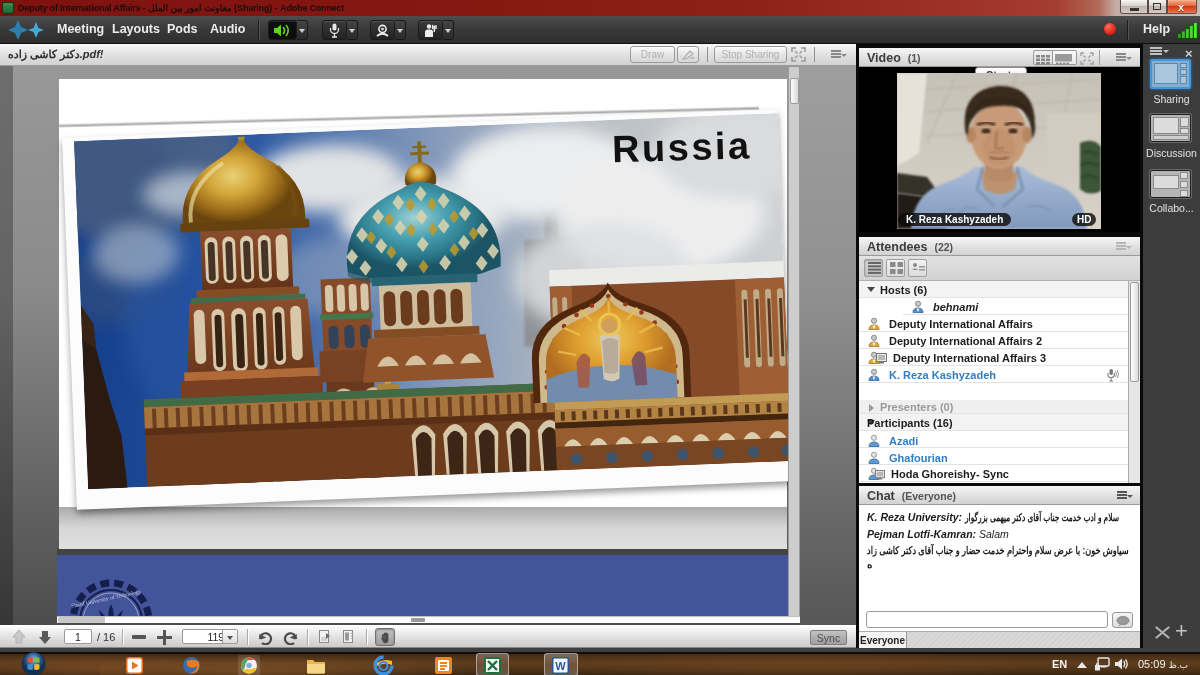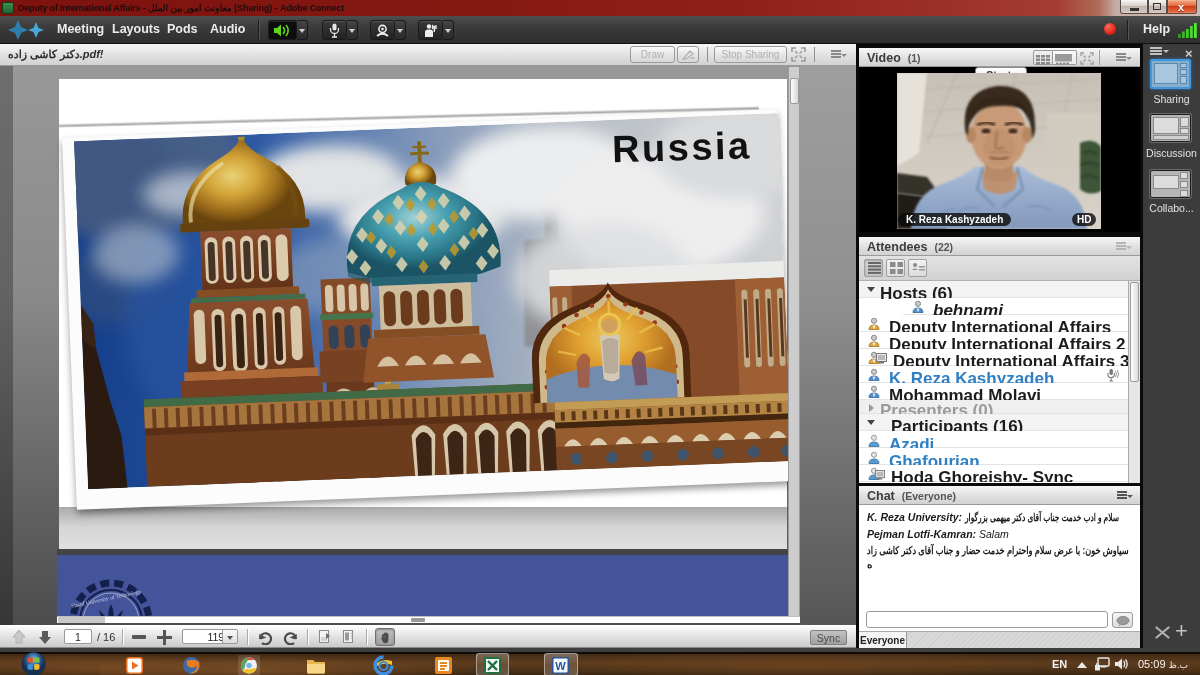--- a/index.html
+++ b/index.html
@@ -45,21 +45,21 @@
 .podsub{font-size:10.5px;font-weight:bold;color:#555;}
 .menuicon{position:absolute;width:16px;height:10px;}
 .menuicon i{position:absolute;left:0;width:10px;height:1.6px;background:#8a8a8a;}
 .menuicon u{position:absolute;right:0;top:4px;width:0;height:0;border-left:3px solid transparent;border-right:3px solid transparent;border-top:3.5px solid #8a8a8a;}
 #videopod{left:859px;top:48px;width:281px;height:184px;background:#000;}
 #attpod{left:859px;top:237px;width:281px;height:246px;background:#fff;}
 #chatpod{left:859px;top:486px;width:281px;height:164px;background:#fff;}
 
 #atoolbar{left:0;top:19px;width:281px;height:25px;background:linear-gradient(#e2e2e2,#d2d2d2);border-bottom:1px solid #b0b0b0;position:absolute;}
 .abtn{position:absolute;top:3px;width:19px;height:18px;border:1px solid #9f9f9f;border-radius:2px;background:linear-gradient(#f2f2f2,#dcdcdc);}
-.arow{position:absolute;left:0;width:269px;height:17px;border-bottom:1px solid #e4e4e4;background:#fff;font-size:17px;font-weight:bold;color:#1c1c1c;}
+.arow{position:absolute;left:0;width:269px;height:17px;border-bottom:1px solid #e4e4e4;background:#fff;font-size:11px;font-weight:bold;color:#1c1c1c;}
 .aicon{position:absolute;left:9px;top:2px;width:13px;height:13px;}
 .aname{position:absolute;left:30px;top:3px;white-space:nowrap;}
 .ablue{color:#2f7fc4;}
 .shead{background:#f3f3f3;}
 .tri{position:absolute;left:8px;top:6px;width:0;height:0;border-left:4px solid transparent;border-right:4px solid transparent;border-top:5px solid #444;}
 .trir{position:absolute;left:10px;top:4px;width:0;height:0;border-top:4px solid transparent;border-bottom:4px solid transparent;border-left:5px solid #999;}
 #ascroll{position:absolute;right:0;top:44px;width:12px;height:202px;background:#e6e6e6;border-left:1px solid #aaa;}
 #athumb{position:absolute;left:1px;top:1px;width:9px;height:100px;background:linear-gradient(90deg,#fefefe,#dcdcdc);border:1px solid #999;border-radius:2px;}
 
 .chmsg{position:absolute;left:8px;font-size:10.5px;font-weight:bold;color:#1a1a1a;white-space:nowrap;}
@@ -811,35 +811,27 @@
           <path d="M1 12.5 q0-4.5 5-4.5 q5 0 5 4.5 Z" fill="#4f8fd0" stroke="#2d639a" stroke-width=".8"></path>
           <path d="M4.5 8.5 h3 l-1.5 4 Z" fill="#e8e8e8"></path>
         </svg>
         <span class="aname ablue">K. Reza Kashyzadeh</span>
         <svg class="abs" style="left:246px;top:2px;" width="14" height="14" viewBox="0 0 14 14">
           <rect x="4.5" y="1" width="3.4" height="6" rx="1.7" fill="#777"></rect>
           <path d="M3 5 v1.5 a3.2 3.2 0 0 0 6.4 0 V5 M6.2 10.5 V13 M4.5 13 h3.4" stroke="#777" stroke-width="1.1" fill="none"></path>
           <path d="M10.5 3 q2 3 0 6 M12.3 2 q2.6 4 0 8" stroke="#999" stroke-width="1" fill="none"></path>
         </svg>
       </div>
-    <div class="arow" style="top:102px;">
-        <svg class="aicon" viewBox="0 0 13 13">
-          <circle cx="6" cy="3.8" r="2.6" fill="#c9c9c9" stroke="#777" stroke-width=".8"></circle>
-          <path d="M1 12.5 q0-4.5 5-4.5 q5 0 5 4.5 Z" fill="#4f8fd0" stroke="#2d639a" stroke-width=".8"></path>
-          <path d="M4.5 8.5 h3 l-1.5 4 Z" fill="#e8e8e8"></path>
-        </svg>
-        <span class="aname">Mohammad Molavi</span>
-      </div>
     <div class="arow" style="top:119px;height:14px;background:#efefef;">
         <i class="trir"></i>
         <span class="aname" style="left:21px;top:1px;color:#9a9a9a;font-weight:bold;">Presenters (0)</span>
       </div>
     <div class="arow shead" style="top:133px;">
         <i class="tri"></i>
-        <span class="aname" style="left:32px;">Participants (16)</span>
+        <span class="aname" style="left:8px;">Participants (16)</span>
       </div>
     <div class="arow" style="top:150px;">
         <svg class="aicon" style="top:3px;" viewBox="0 0 13 13">
           <circle cx="6" cy="3.8" r="2.6" fill="#e2e2e2" stroke="#888" stroke-width=".8"></circle>
           <path d="M1 12.5 q0-4.5 5-4.5 q5 0 5 4.5 Z" fill="#5b9bd5" stroke="#35699a" stroke-width=".8"></path>
         </svg>
         <span class="aname ablue" style="top:4px;">Azadi</span>
       </div>
     <div class="arow" style="top:167px;">
         <svg class="aicon" style="top:3px;" viewBox="0 0 13 13">

